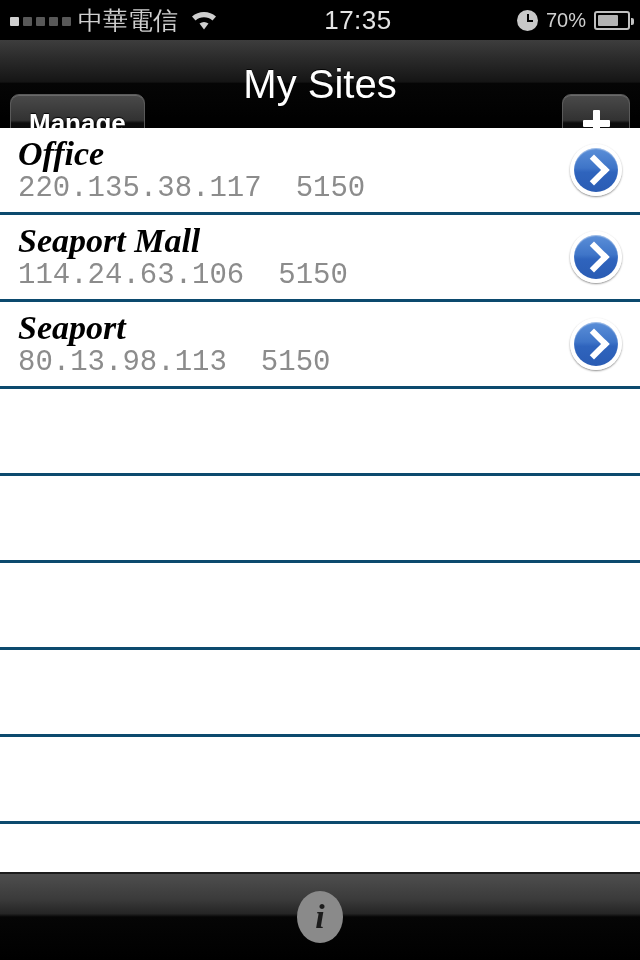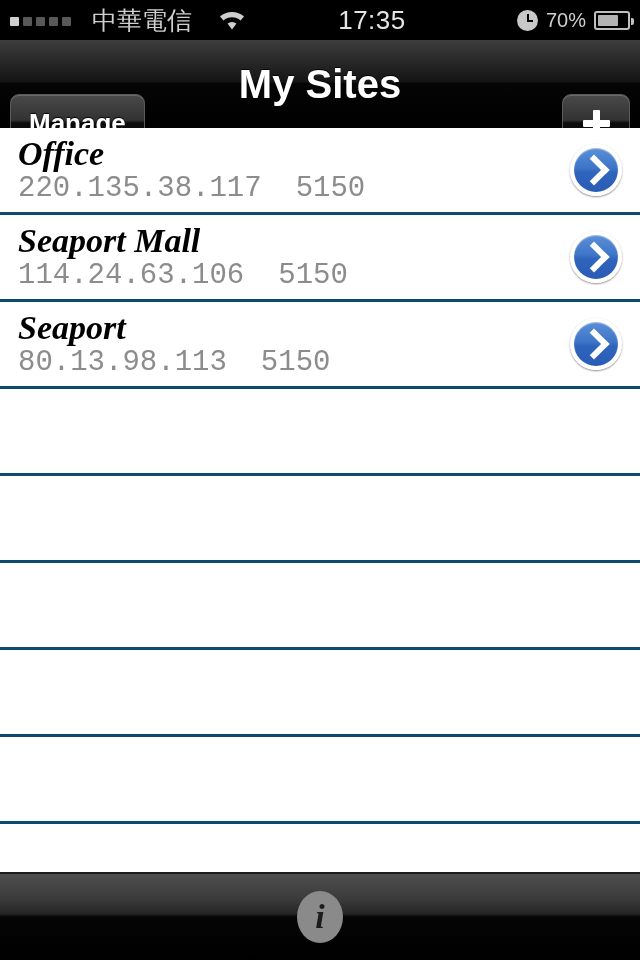--- a/index.html
+++ b/index.html
@@ -30,21 +30,21 @@
     height: 40px;
     background: #000000;
     display: flex;
     align-items: center;
     color: #c8c8c8;
   }
   .sb-left {
     display: flex;
     align-items: center;
     padding-left: 10px;
-    gap: 21px;
+    gap: 7px;
     flex: 0 0 auto;
   }
   .signal {
     display: flex;
     align-items: flex-end;
     gap: 4px;
     height: 14px;
     padding-bottom: 2px;
   }
   .dot {
@@ -147,21 +147,21 @@
     box-sizing: border-box;
   }
   .nav-title {
     position: absolute;
     left: 0; right: 0; top: 0;
     height: 88px;
     line-height: 88px;
     text-align: center;
     color: #ffffff;
     font-size: 40px;
-    font-weight: bold;
+    font-weight: normal;
     text-shadow: 0 -1px 0 rgba(0,0,0,0.9);
     letter-spacing: 0px;
   }
   .nav-btn {
     position: absolute;
     top: 15px;
     height: 58px;
     border-radius: 9px;
     background: linear-gradient(to bottom,
         #4a4a4a 0%, #323232 45%,

